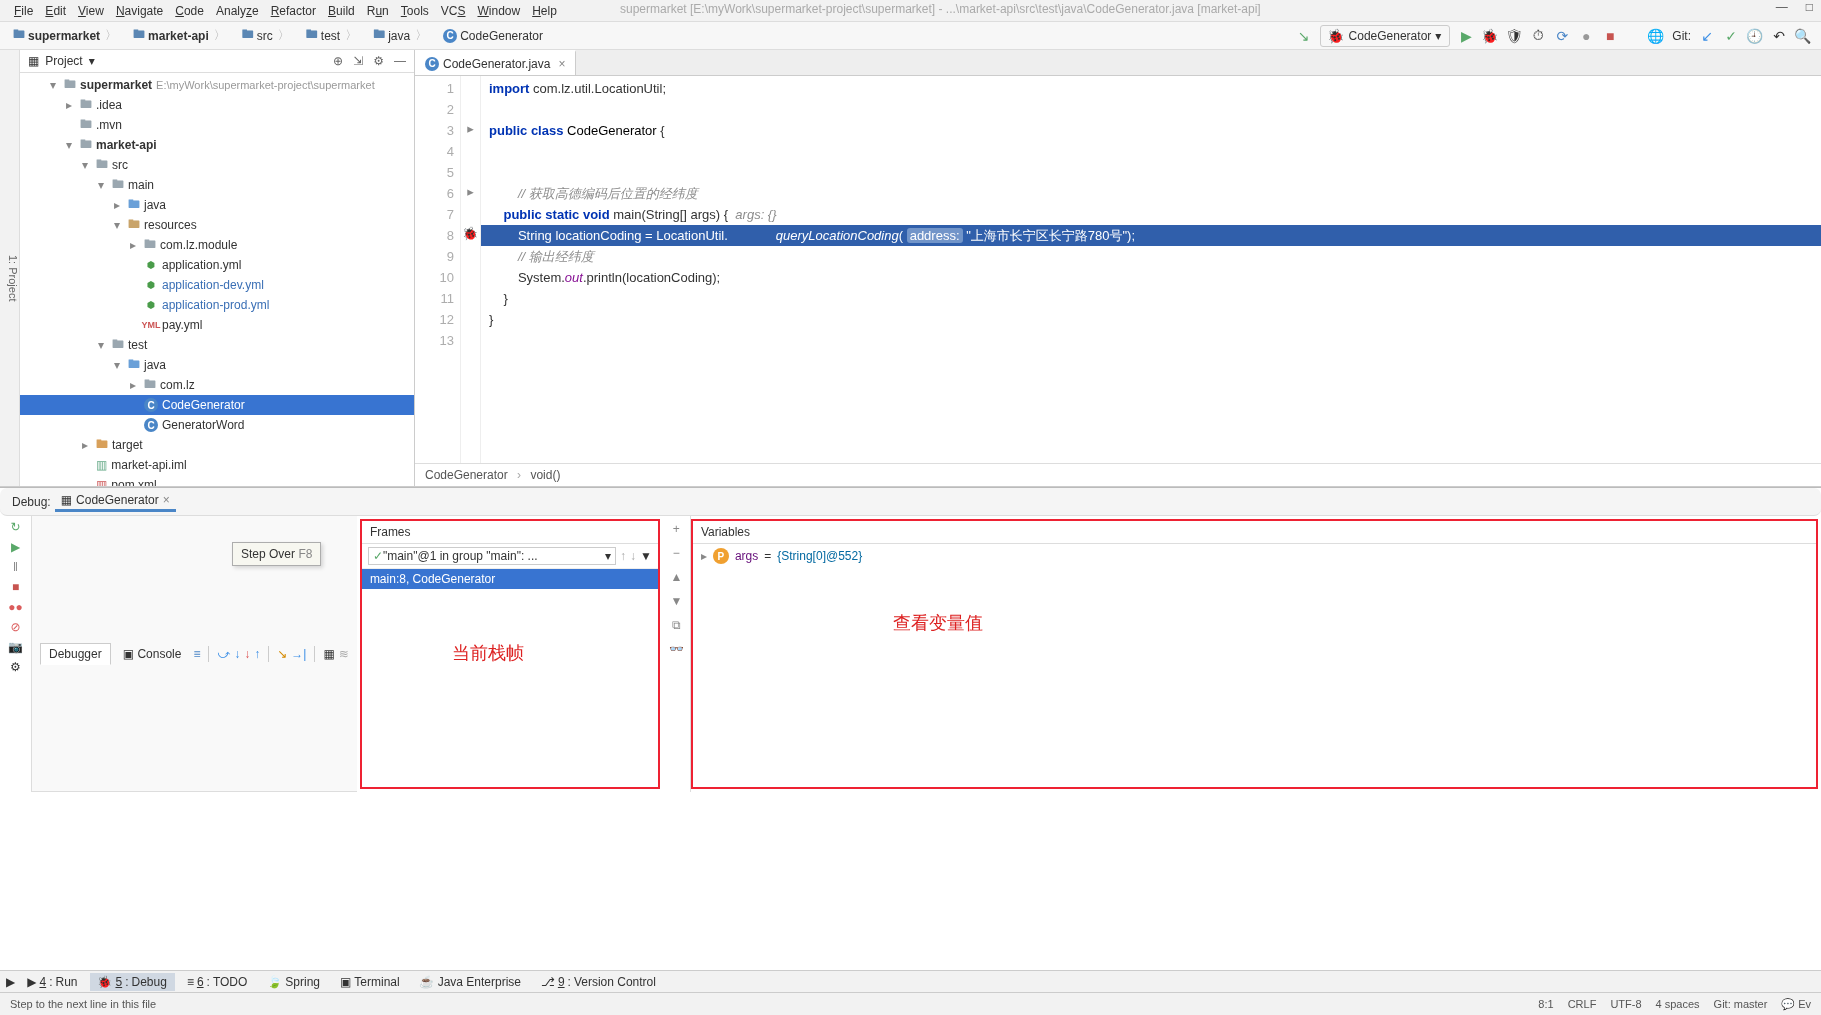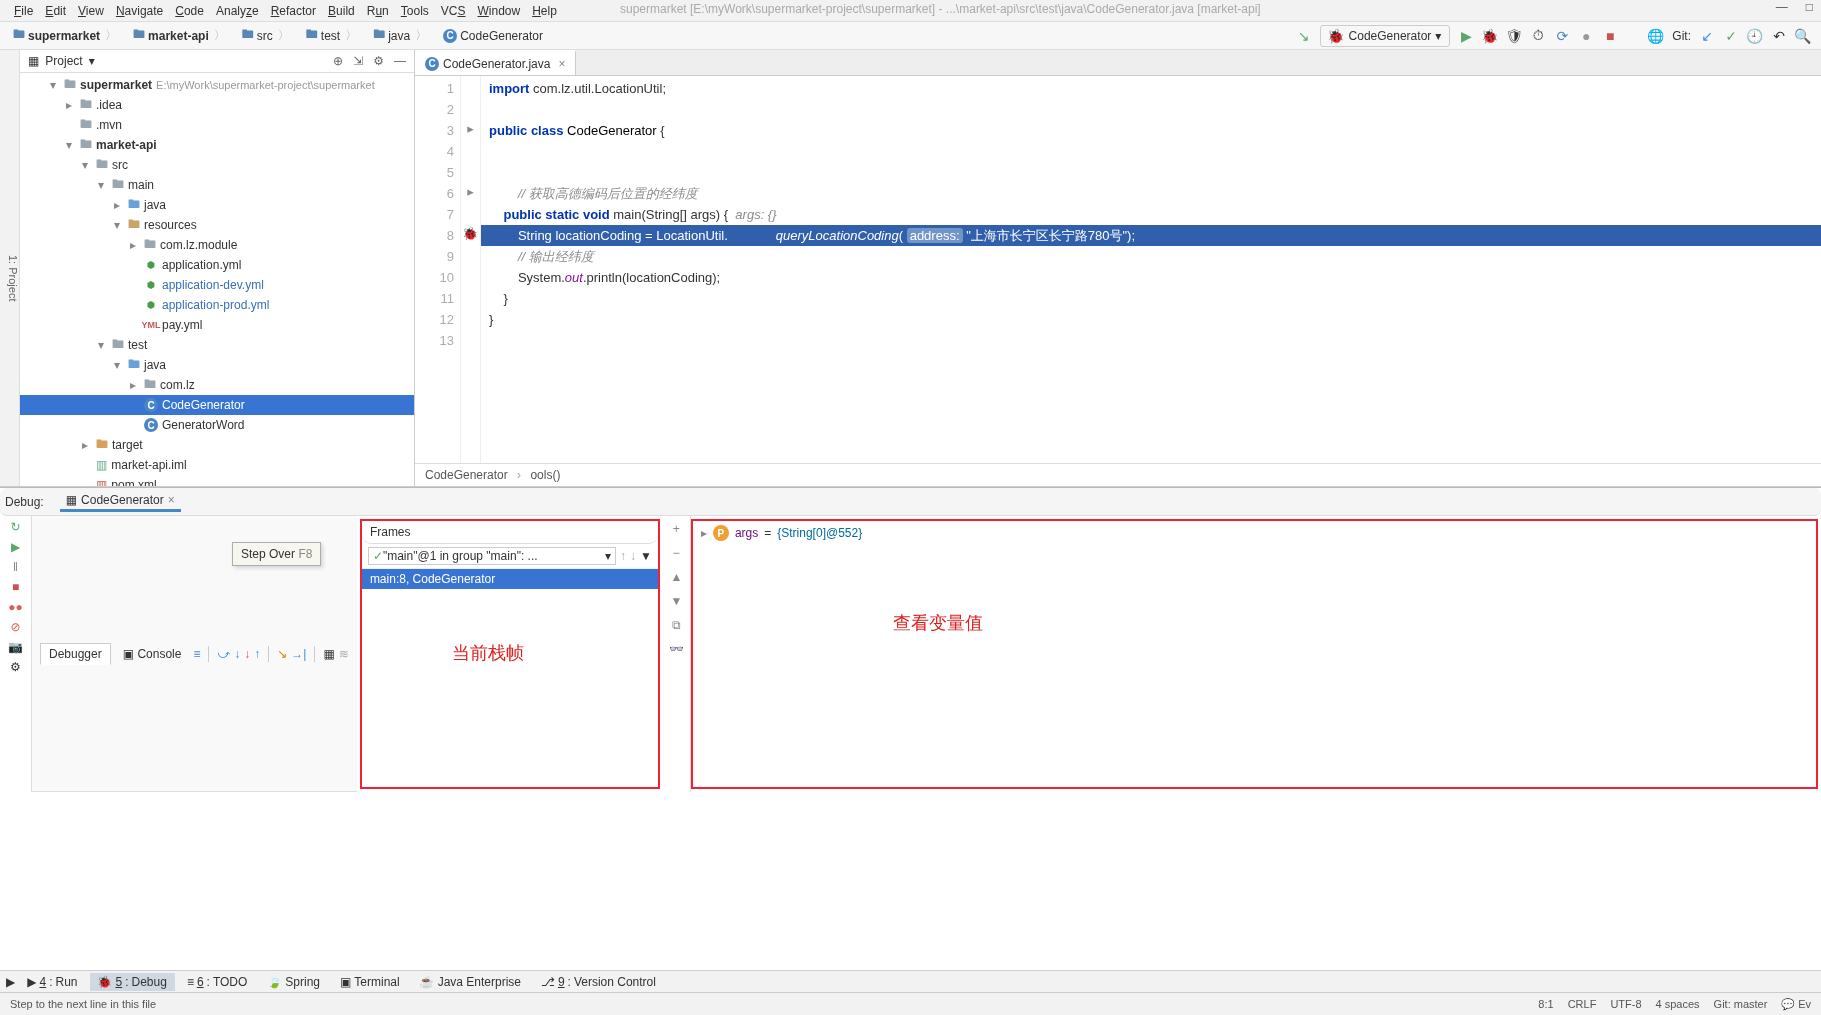--- a/index.html
+++ b/index.html
@@ -43,33 +43,33 @@
 .marker-col div{height:21px;display:flex;align-items:center;justify-content:center;}
 .code-col { flex:1; padding-top:2px; background:#fff;}
 .line { height:21px; line-height:21px; padding-left:8px; white-space:pre;}
 .line.hl { background:#305fab; color:#fff;}
 .kw{color:#0033b3;font-weight:bold;} .str{color:#067d17;} .cm{color:#8c8c8c;font-style:italic;} .fn{color:#00627a;font-style:italic;margin-left:48px;} .typ{color:#000;} .fld{color:#871094;font-style:italic;}
 .line.hl .kw,.line.hl .str,.line.hl .fn,.line.hl .typ{color:#fff;}
 .line.hl .param-hint{background:#7295c9;color:#fff;padding:0 3px;border-radius:3px;}
 .crumb-bar { border-top: 1px solid #ddd; padding: 4px 10px; color:#555; font-size:12px; background:#fff;}
 .crumb-bar .sep{color:#aaa;margin:0 6px;}
 .debug-panel { height: 305px; display:flex; flex-direction:column; border-top:1px solid #bbb;}
-.debug-header { display:flex; align-items:center; gap:16px; padding:3px 5px; border-bottom:1px solid #ddd; background:#f5f5f5;border-radius:7px;}
+.debug-header { display:flex; align-items:center; gap:4px; padding:3px 12px; border-bottom:1px solid #ddd; background:#f5f5f5;border-radius:7px;}
 .debug-tab { display:flex; align-items:center; gap:4px; padding:2px 6px;}
 .debug-tab.active{ border-bottom:3px solid #4a86c7;}
 .debug-body { flex:1; display:flex;}
 .debug-left-ctrl { width:32px; border-right:1px solid #ddd; display:flex; flex-direction:column; align-items:center; padding-top:4px; gap:6px;}
 .debug-inner { flex:1; display:flex; flex-direction:row;}
 .debug-toolbar { display:flex; align-items:center; gap:4px; padding:3px 8px; border-bottom:1px solid #ddd; background:#f9f9f9;}
 .dbg-tab { padding:3px 8px;}
 .dbg-tab.active { background:#fff; border:1px solid #ccc; border-bottom:1px solid #fff;}
 .tooltip-box { position:absolute; background:#f7f7f0; border:1px solid #adadad; padding:4px 8px; box-shadow:2px 2px 4px rgba(0,0,0,.15); z-index:10;}
 .frames-vars { flex:1; display:flex;}
 .frames-panel { width:300px; border:2px solid #e23; margin:3px; position:relative; display:flex; flex-direction:column;}
-.frames-hdr{padding:4px 8px; border-bottom:1px solid #ddd;border-radius:9px;}
+.frames-hdr{padding:4px 8px; border-bottom:1px solid #ddd;}
 .frame-sel{display:flex;align-items:center;padding:3px 6px;border-bottom:1px solid #eee;gap:4px;}
 .frame-sel .combo{flex:1;border:1px solid #ccc;padding:1px 4px;display:flex;align-items:center;}
 .frame-row{background:#3874d1;color:#fff;padding:3px 8px;}
 .anno-red{color:#d22;font-size:18px;position:absolute;font-family:"SimSun",serif;}
 .vars-panel { flex:1; border:2px solid #e23; margin:3px 3px 3px 0; position:relative;}
 .vars-hdr{padding:4px 8px;border-bottom:1px solid #ddd;}
 .var-row{padding:4px 8px;display:flex;align-items:center;gap:6px;}
 .var-icon{width:16px;height:16px;border-radius:50%;background:#f0a030;color:#fff;display:inline-flex;align-items:center;justify-content:center;font-size:10px;font-weight:bold;}
 .vars-side { width:28px; border-right:1px solid #ddd; display:flex; flex-direction:column; align-items:center; padding-top:6px; gap:10px; color:#888;}
 .bottom-bar{position:absolute;bottom:23px;left:0;right:0;height:22px;border-top:1px solid #ccc;display:flex;align-items:center;background:#f2f2f2;gap:4px;padding-left:6px;}
@@ -363,21 +363,21 @@
           <div class="line">        <span class="cm">// 输出经纬度</span></div>
           <div class="line">        System.<span class="fld">out</span>.println(locationCoding);</div>
           <div class="line">    }</div>
           <div class="line">}</div>
           <div class="line"></div>
         </div>
     </div>
     <div class="crumb-bar">
       <span>CodeGenerator</span>
       <span class="sep">›</span>
-      <span>ools()</span>
+      <span>void()</span>
     </div>
   </div>
 </div>
 
 <div class="debug-panel">
   <div class="debug-header">
     <span>Debug:</span>
     <div class="debug-tab active">
       <span>▦</span>
       <span>CodeGenerator</span>
@@ -433,20 +433,21 @@
         </div>
         <div class="vars-side">
           <span>+</span>
           <span>−</span>
           <span>▲</span>
           <span>▼</span>
           <span>⧉</span>
           <span>👓</span>
         </div>
         <div class="vars-panel">
+          <div class="vars-hdr">Variables</div>
           <div class="var-row">
             <span style="color:#888">▸</span>
             <span class="var-icon">P</span>
             <span style="color:#660e7a">args</span>
             <span> = </span>
             <span style="color:#0369a1">{String[0]@552}</span>
           </div>
           <div class="anno-red" style="left:200px;top:90px">查看变量值</div>
         </div>
       </div>

